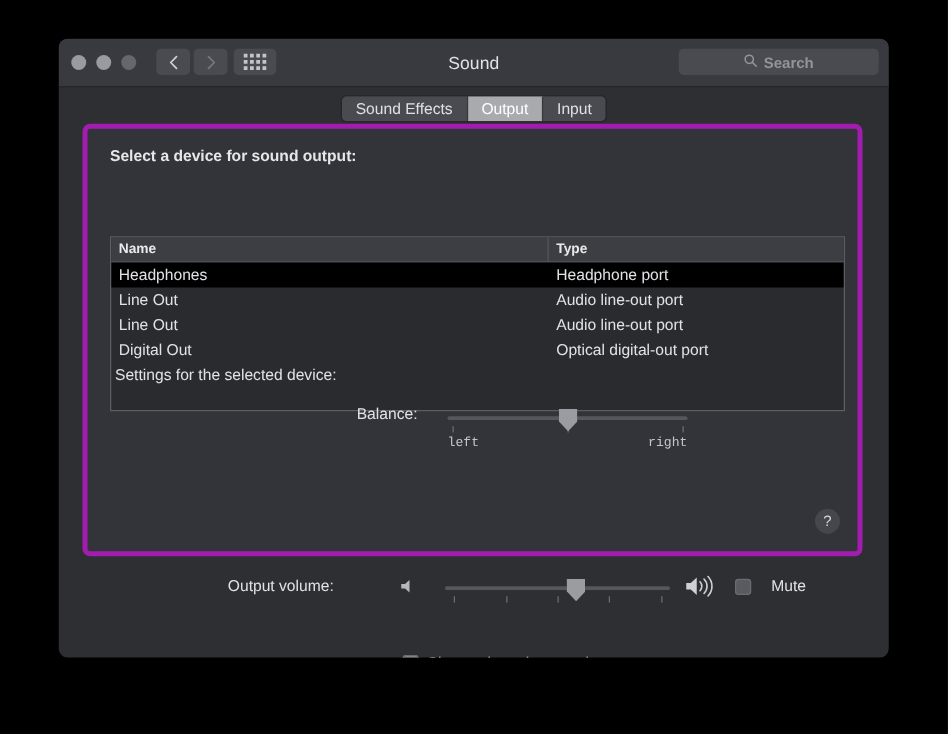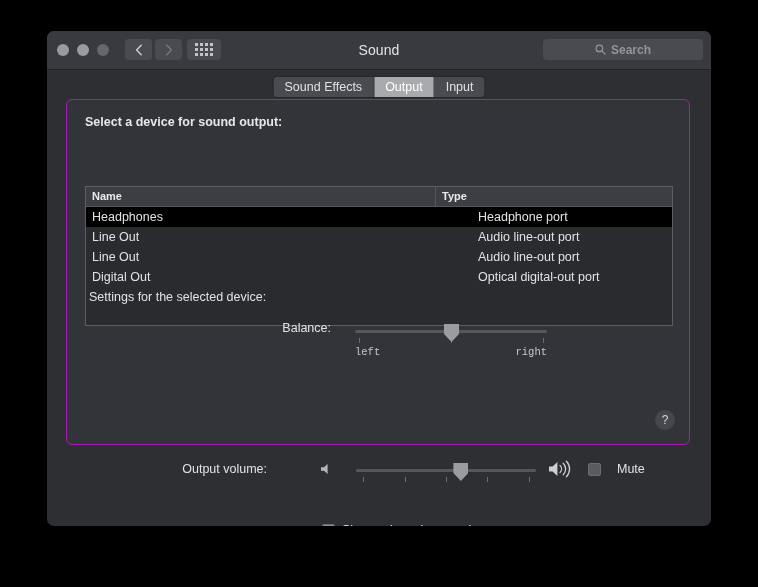--- a/index.html
+++ b/index.html
@@ -156,21 +156,21 @@
   }
 
   
   .panel {
     position: absolute;
     left: 19px;
     top: 68px;
     width: 624px;
     height: 346px;
     background: #333439;
-    border: 1px solid #a21caf;
+    border: 4px solid #a21caf;
     border-radius: 6px;
     box-sizing: border-box;
   }
 
   .panel-label {
     position: absolute;
     left: 18px;
     top: 15px;
     font-size: 12.5px;
     font-weight: bold;
@@ -204,21 +204,20 @@
     line-height: 19px;
     box-sizing: border-box;
   }
   .th.col-name { width: 350px; border-right: 1px solid #55565c; }
   .th.col-type { flex: 1; }
 
   .trow {
     display: flex;
     height: 20px;
     align-items: center;
-    gap: 36px;
   }
   .trow.selected { background: #000000; }
   .td {
     font-size: 12.5px;
     color: #e2e2e6;
     padding-left: 6px;
     line-height: 20px;
     box-sizing: border-box;
     white-space: nowrap;
     overflow: hidden;

